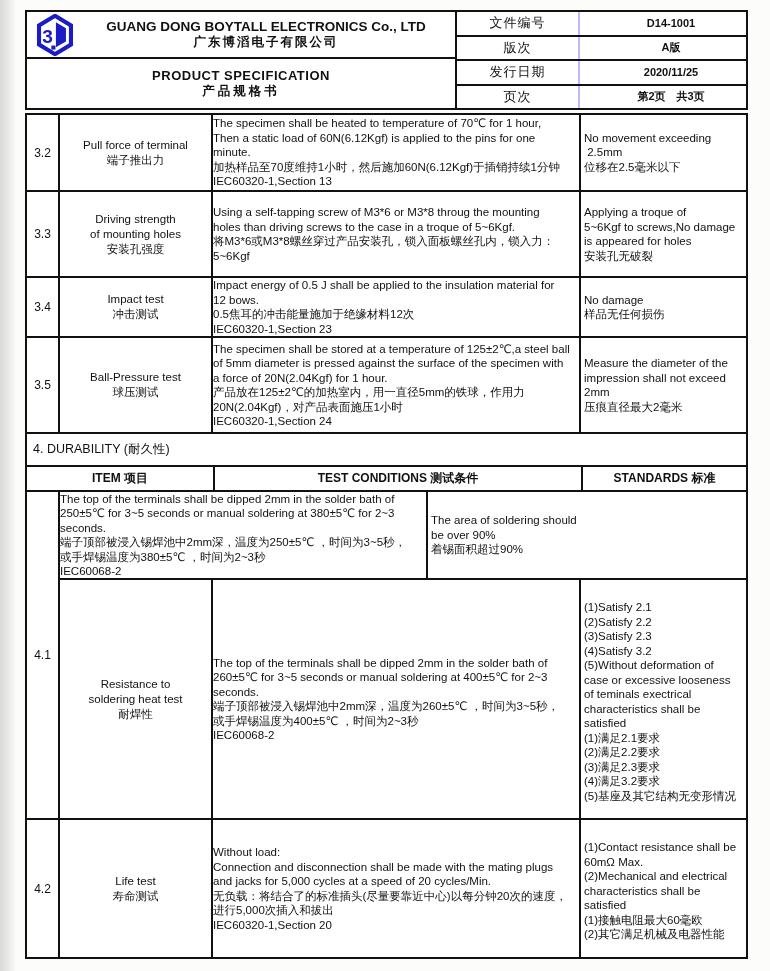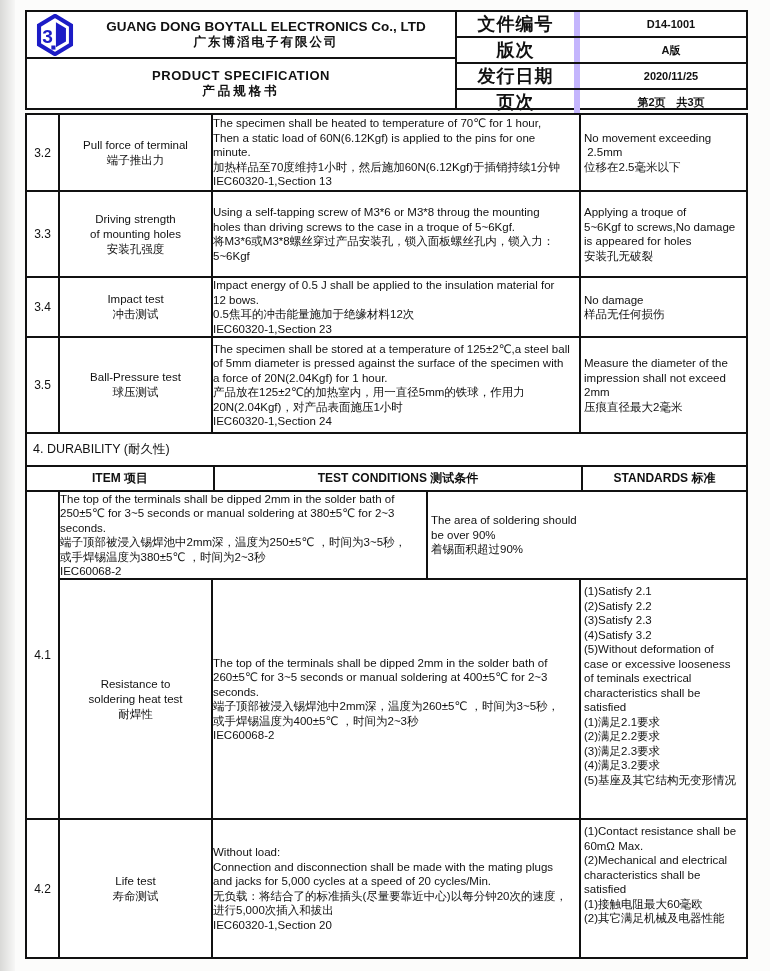--- a/index.html
+++ b/index.html
@@ -17,35 +17,35 @@
   .logo { width: 40px; height: 42px; flex: 0 0 40px; margin-right: 6px; }
   .company-names { flex: 1; text-align: center; }
   .company-en { font-weight: bold; font-size: 13.5px; }
   .company-cn { font-weight: bold; font-size: 12.5px; letter-spacing: 2px; }
   .title-row { flex: 1; display: flex; flex-direction: column; justify-content: center; text-align: center; }
   .title-en { font-weight: bold; font-size: 13px; letter-spacing: .5px; }
   .title-cn { font-weight: bold; font-size: 12.5px; letter-spacing: 3px; }
   .hbox.right { flex: 1; border-left: none; display: flex; flex-direction: column; }
   .meta-row { flex: 1; display: flex; border-bottom: 2px solid #111; }
   .meta-row:last-child { border-bottom: none; }
-  .meta-label { flex: 0 0 123px; border-right: 6px solid #c4b5fd; display: flex; align-items: center; justify-content: center;
-    font-weight: bold; font-size: 18px; letter-spacing: 1px; }
+  .meta-label { flex: 0 0 123px; border-right: 2px solid #c4b5fd; display: flex; align-items: center; justify-content: center;
+    font-weight: normal; font-size: 13px; letter-spacing: 1px; }
   .meta-value { flex: 1; display: flex; align-items: center; justify-content: center; font-weight: bold; font-size: 11px; margin-left: 16px; }
 
   
   .doc-table { position: absolute; left: 25px; top: 113px; width: 723px; border: 2px solid #111; background: #fff; }
   .trow { display: flex; border-bottom: 2px solid #111; }
   .trow.lastrow { border-bottom: none; }
   .cell { border-right: 2px solid #111; display: flex; flex-direction: column; justify-content: center; }
   .cell.last { border-right: none; }
   .num  { flex: 0 0 33px; align-items: center; font-size: 12px; }
   .item { flex: 0 0 153px; align-items: center; text-align: center; font-size: 11.5px; line-height: 15px; }
   .cond { flex: 0 0 368px; padding: 2px 0; font-size: 11.5px; line-height: 14.5px; }
   .std  { flex: 1; padding: 2px 3px; font-size: 11.5px; line-height: 14.5px; }
-  .std.top { justify-content: flex-start; padding-top: 4px; }
+  .std.top { justify-content: flex-start; padding-top: 20px; }
   .pre { white-space: pre-wrap; }
 
   .r32 { height: 77px; } .r33 { height: 86px; } .r34 { height: 60px; } .r35 { height: 96px; }
   .band { height: 33px; align-items: center; padding-left: 6px; font-weight: normal; font-size: 12.5px; }
   .hdr  { height: 25px; }
   .hdr .cell { align-items: center; justify-content: center; font-weight: bold; font-size: 12px; }
   .h-item { flex: 0 0 188px; } .h-cond { flex: 0 0 368px; } .h-std { flex: 1; }
   .r41 { height: 328px; }
   .r41-right { flex: 1; display: flex; flex-direction: column; }
   .subrow { display: flex; border-bottom: 2px solid #111; }

